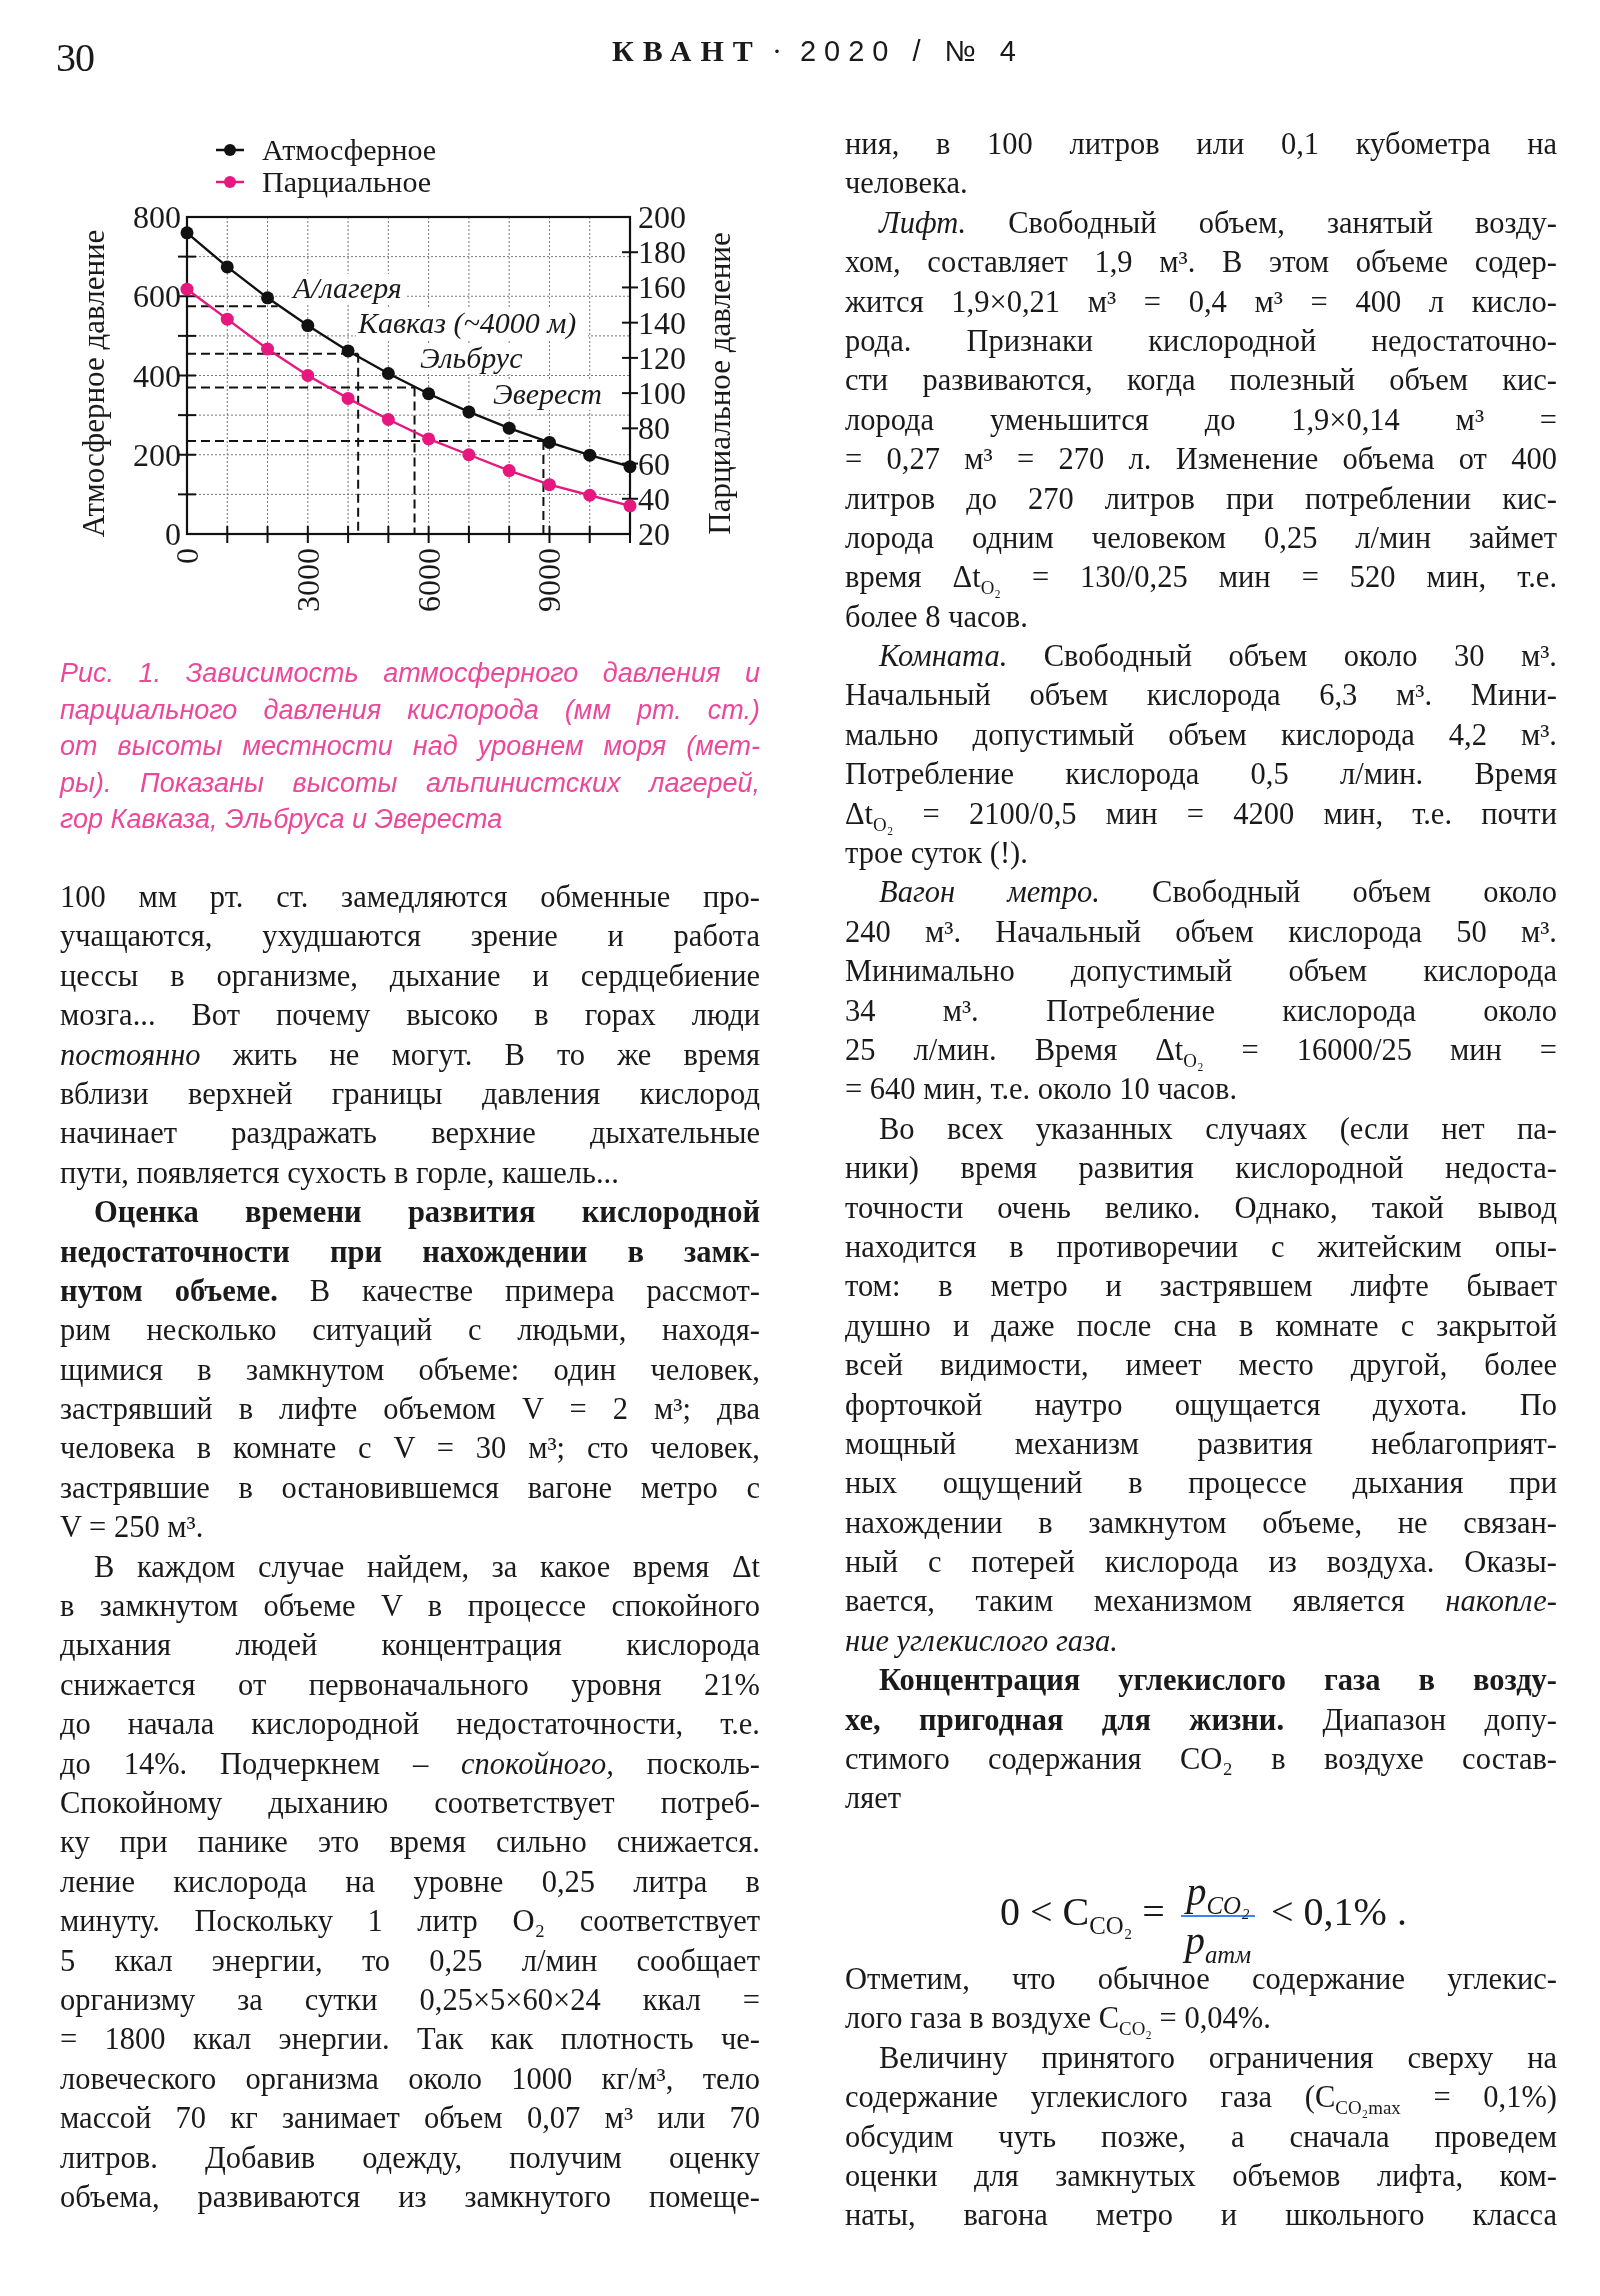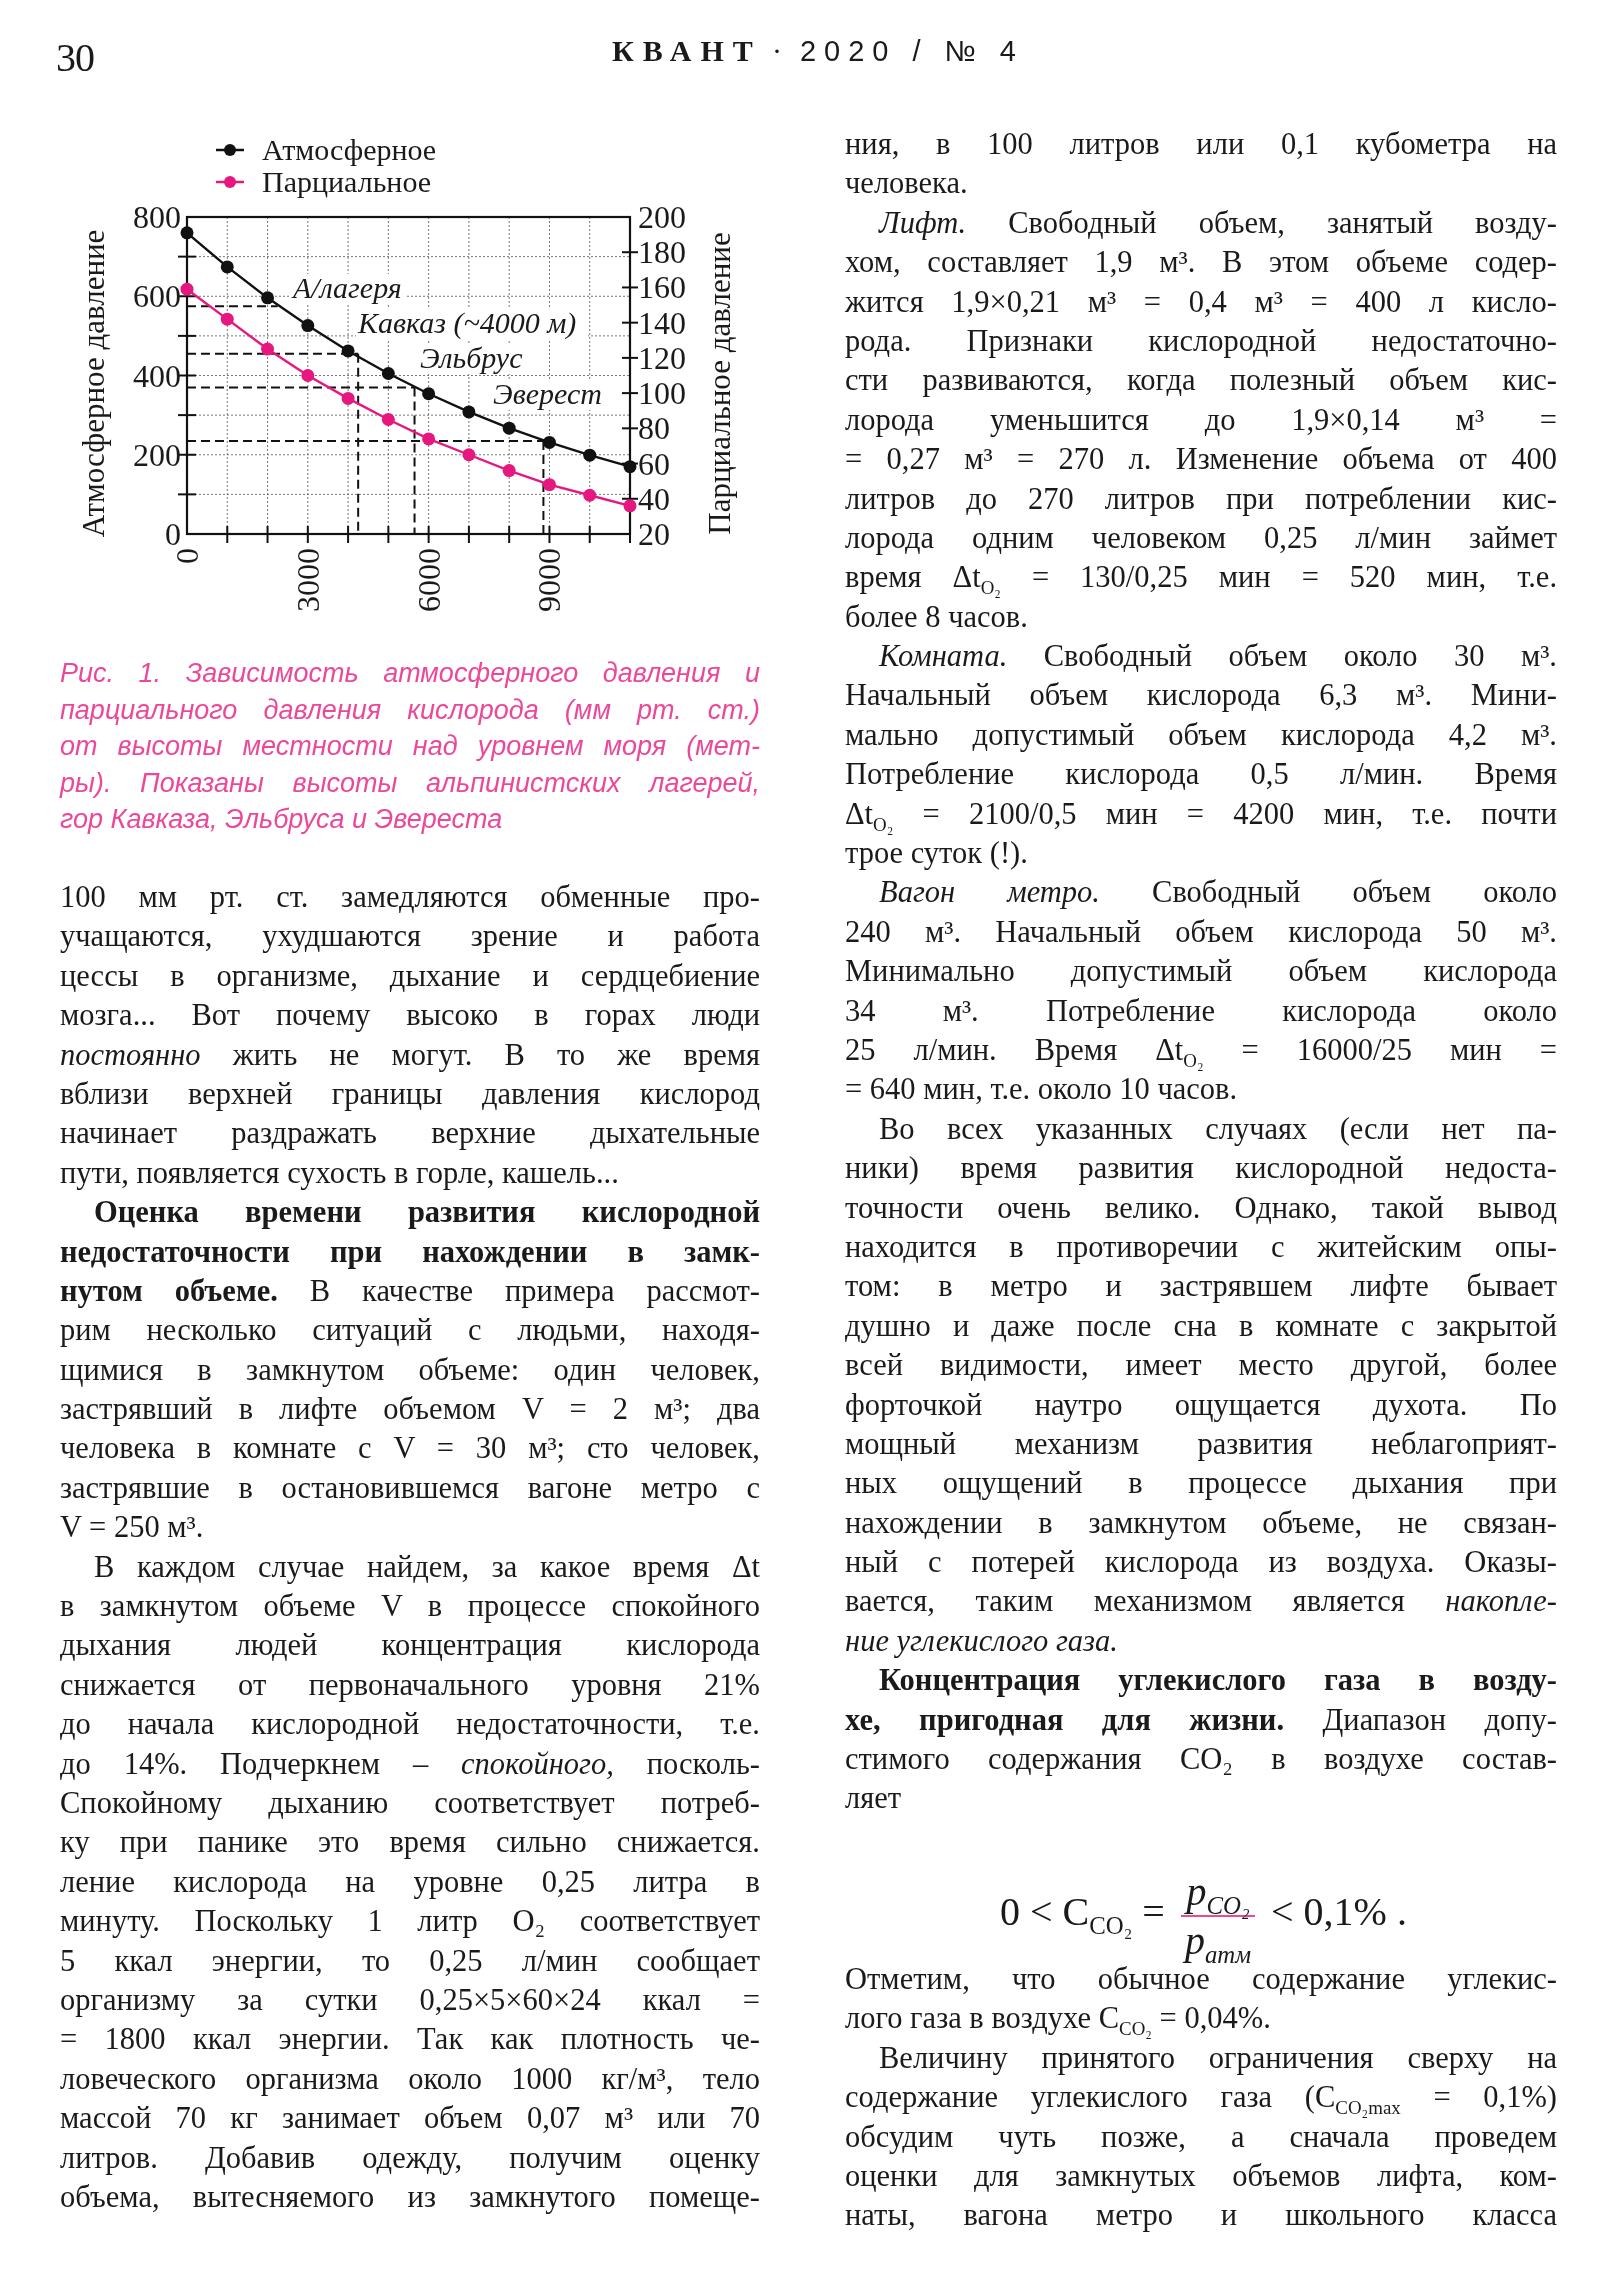--- a/index.html
+++ b/index.html
@@ -24,21 +24,21 @@
              font-family: "Liberation Sans", "DejaVu Sans", sans-serif; font-style: italic;
              font-size: 27px; line-height: 36.5px; color: #ec4899; }
   .caption .line { display: block; white-space: nowrap; text-align-last: justify; }
   .caption .line.last { text-align-last: left; }
 
   .chart { position: absolute; left: 0; top: 120px; width: 800px; height: 500px; }
   .chart text { font-family: "Liberation Serif", "DejaVu Serif", serif; fill: #1a1a1a; }
 
   .formula { position: absolute; left: 1000px; top: 1868px; font-size: 40px; white-space: nowrap; }
   .formula .frac { display: inline-block; vertical-align: middle; text-align: center; margin: 0 6px; }
-  .formula .num { display: block; border-bottom: 2px solid #ec4899; padding: 0 4px; font-style: italic; }
+  .formula .num { display: block; border-bottom: 2px solid #3b82f6; padding: 0 4px; font-style: italic; }
   .formula .den { display: block; font-style: italic; padding: 0 4px; }
 </style>
 </head>
 <body>
 
 <div class="page-num">30</div>
 <div class="running-head">
   <span class="mag">КВАНТ</span><span class="dot">·</span><span class="issue">2020 / № 4</span>
 </div>
 
@@ -204,21 +204,21 @@
     <span class="line"><span>Спокойному дыханию соответствует потреб-</span></span>
     <span class="line"><span>ку при панике это время сильно снижается.</span></span>
     <span class="line"><span>ление кислорода на уровне 0,25 литра в</span></span>
     <span class="line"><span>минуту. Поскольку 1 литр O₂ соответствует</span></span>
     <span class="line"><span>5 ккал энергии, то 0,25 л/мин сообщает</span></span>
     <span class="line"><span>организму за сутки 0,25×5×60×24 ккал =</span></span>
     <span class="line"><span>= 1800 ккал энергии. Так как плотность че-</span></span>
     <span class="line"><span>ловеческого организма около 1000 кг/м³, тело</span></span>
     <span class="line"><span>массой 70 кг занимает объем 0,07 м³ или 70</span></span>
     <span class="line"><span>литров. Добавив одежду, получим оценку</span></span>
-    <span class="line"><span>объема, вытесняемого из замкнутого помеще-</span></span>
+    <span class="line"><span>объема, развиваются из замкнутого помеще-</span></span>
   </div>
 <div class="col col-right" id="col-right-top" style="top:125px;">
     <span class="line"><span>ния, в 100 литров или 0,1 кубометра на</span></span>
     <span class="line last"><span>человека.</span></span>
     <span class="line" style="text-indent: 34px;"><i>Лифт.</i><span> Свободный объем, занятый возду-</span></span>
     <span class="line"><span>хом, составляет 1,9 м³. В этом объеме содер-</span></span>
     <span class="line"><span>жится 1,9×0,21 м³ = 0,4 м³ = 400 л кисло-</span></span>
     <span class="line"><span>рода. Признаки кислородной недостаточно-</span></span>
     <span class="line"><span>сти развиваются, когда полезный объем кис-</span></span>
     <span class="line"><span>лорода уменьшится до 1,9×0,14 м³ =</span></span>

